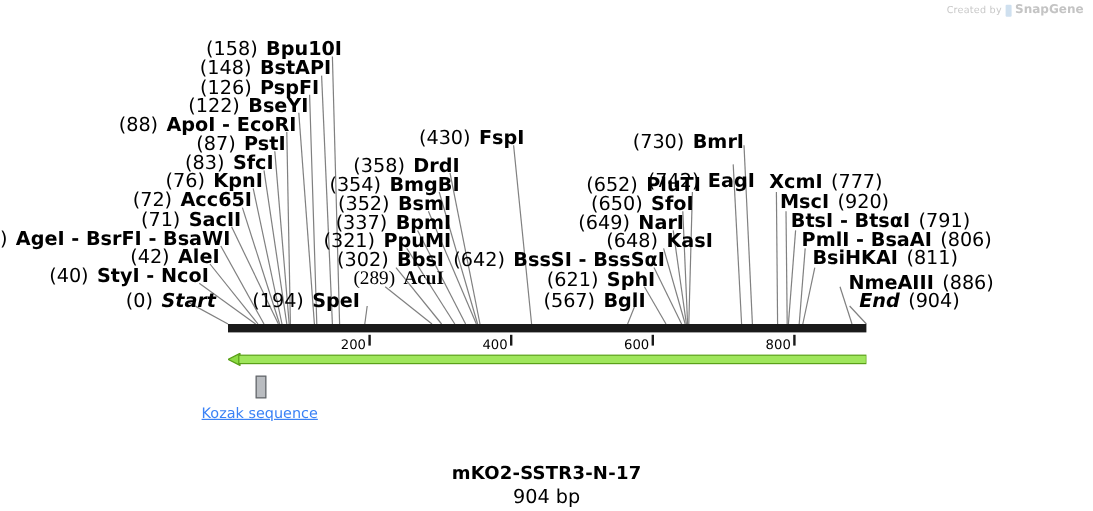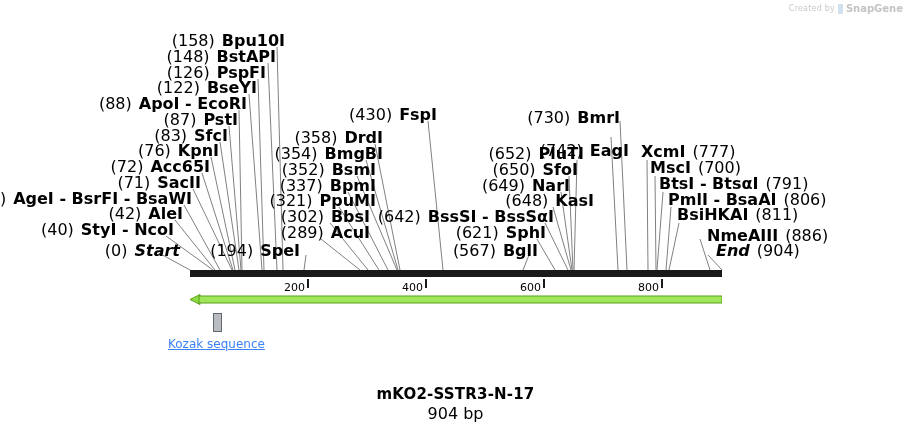--- a/index.html
+++ b/index.html
@@ -155,35 +155,35 @@
   <div class="label-row ralign" style="left:174px;top:224px;"><span class="pos">(40)</span><span class="sp2"></span><span class="enz">StyI</span><span class="sep">&nbsp;-&nbsp;</span><span class="enz">NcoI</span></div>
   <div class="label-row ralign" style="left:180px;top:245px;"><span class="pos">(0)</span><span class="sp2"></span><span class="start-end">Start</span></div>
 
   <div class="label-row ralign" style="left:437px;top:109px;"><span class="pos">(430)</span><span class="sp2"></span><span class="enz">FspI</span></div>
   <div class="label-row ralign" style="left:383px;top:132px;"><span class="pos">(358)</span><span class="sp2"></span><span class="enz">DrdI</span></div>
   <div class="label-row ralign" style="left:383px;top:148px;"><span class="pos">(354)</span><span class="sp2"></span><span class="enz">BmgBI</span></div>
   <div class="label-row ralign" style="left:376px;top:164px;"><span class="pos">(352)</span><span class="sp2"></span><span class="enz">BsmI</span></div>
   <div class="label-row ralign" style="left:376px;top:180px;"><span class="pos">(337)</span><span class="sp2"></span><span class="enz">BpmI</span></div>
   <div class="label-row ralign" style="left:376px;top:195px;"><span class="pos">(321)</span><span class="sp2"></span><span class="enz">PpuMI</span></div>
   <div class="label-row ralign" style="left:370px;top:211px;"><span class="pos">(302)</span><span class="sp2"></span><span class="enz">BbsI</span></div>
-  <div class="label-row ralign" style="left:370px;top:227px;"><span class="pos">(289)</span><span class="sp2"></span><span class="enz">AcuI</span></div>
+  <div class="label-row ralign" style="left:370px;top:227px;font-family:Liberation Serif, serif;"><span class="pos">(289)</span><span class="sp2"></span><span class="enz">AcuI</span></div>
   <div class="label-row ralign" style="left:300px;top:245px;"><span class="pos">(194)</span><span class="sp2"></span><span class="enz">SpeI</span></div>
 
   <div class="label-row ralign" style="left:629px;top:109px;margin-top:36px;"><span class="pos">(742)</span><span class="sp2"></span><span class="enz">EagI</span></div>
   <div class="label-row ralign" style="left:620px;top:112px;"><span class="pos">(730)</span><span class="sp2"></span><span class="enz">BmrI</span></div>
   <div class="label-row ralign" style="left:584px;top:148px;"><span class="pos">(652)</span><span class="sp2"></span><span class="enz">PluTI</span></div>
   <div class="label-row ralign" style="left:578px;top:164px;"><span class="pos">(650)</span><span class="sp2"></span><span class="enz">SfoI</span></div>
   <div class="label-row ralign" style="left:570px;top:180px;"><span class="pos">(649)</span><span class="sp2"></span><span class="enz">NarI</span></div>
   <div class="label-row ralign" style="left:562px;top:195px;margin-left:32px;"><span class="pos">(648)</span><span class="sp2"></span><span class="enz">KasI</span></div>
   <div class="label-row ralign" style="left:554px;top:211px;"><span class="pos">(642)</span><span class="sp2"></span><span class="enz">BssSI</span><span class="sep">&nbsp;-&nbsp;</span><span class="enz">BssSαI</span></div>
   <div class="label-row ralign" style="left:546px;top:227px;"><span class="pos">(621)</span><span class="sp2"></span><span class="enz">SphI</span></div>
   <div class="label-row ralign" style="left:538px;top:245px;"><span class="pos">(567)</span><span class="sp2"></span><span class="enz">BglI</span></div>
 
   <div class="label-row" style="left:641px;top:146px;"><span class="enz">XcmI</span><span class="sp2"></span><span class="pos">(777)</span></div>
-  <div class="label-row" style="left:650px;top:162px;"><span class="enz">MscI</span><span class="sp2"></span><span class="pos">(700)</span></div>
+  <div class="label-row" style="left:650px;top:162px;"><span class="enz">MscI</span><span class="sp2"></span><span class="pos">(920)</span></div>
   <div class="label-row" style="left:659px;top:178px;"><span class="enz">BtsI</span><span class="sep">&nbsp;-&nbsp;</span><span class="enz">BtsαI</span><span class="sp2"></span><span class="pos">(791)</span></div>
   <div class="label-row" style="left:668px;top:194px;"><span class="enz">PmlI</span><span class="sep">&nbsp;-&nbsp;</span><span class="enz">BsaAI</span><span class="sp2"></span><span class="pos">(806)</span></div>
   <div class="label-row" style="left:677px;top:209px;"><span class="enz">BsiHKAI</span><span class="sp2"></span><span class="pos">(811)</span></div>
   <div class="label-row" style="left:707px;top:230px;"><span class="enz">NmeAIII</span><span class="sp2"></span><span class="pos">(886)</span></div>
   <div class="label-row" style="left:716px;top:245px;"><span class="start-end">End</span><span class="sp2"></span><span class="pos">(904)</span></div>
 
   <div class="seq-bar"></div>
 
   <div class="tick" style="left:307px;"></div>
   <div class="tick" style="left:425px;"></div>

